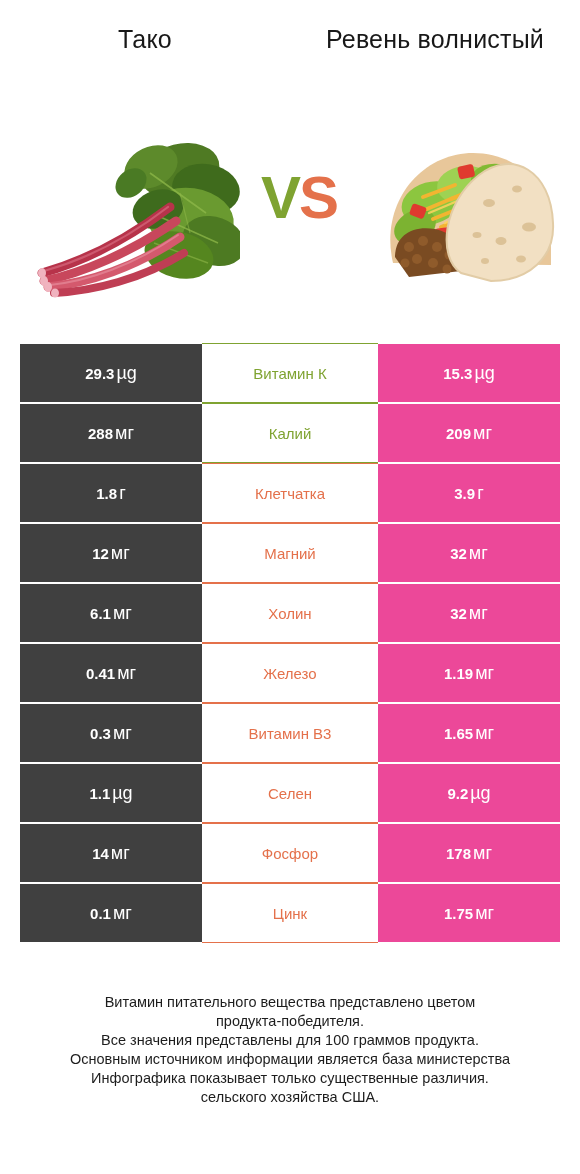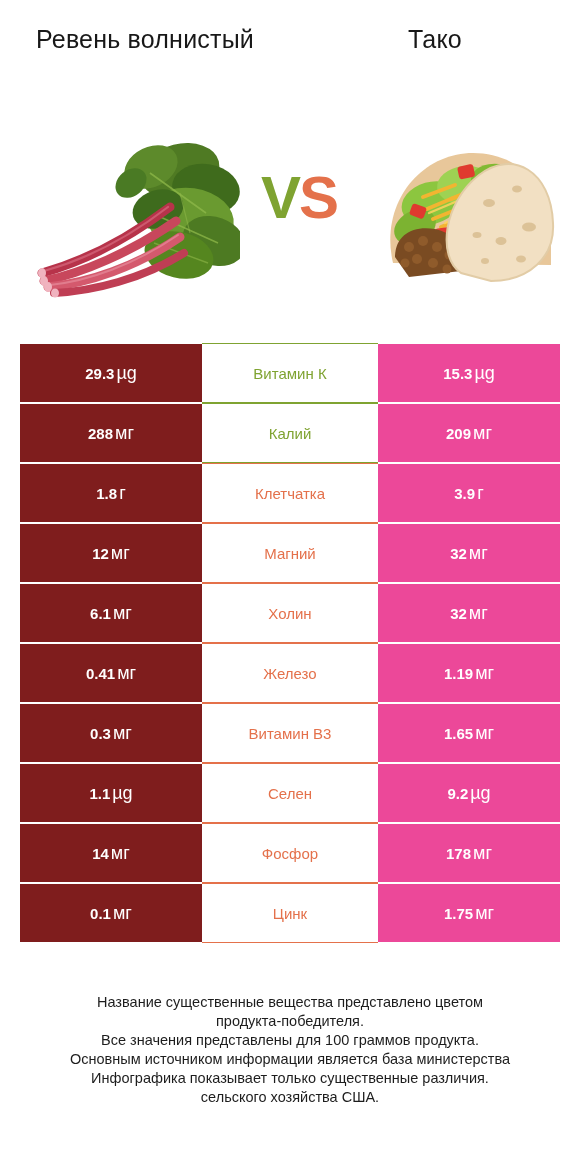--- a/index.html
+++ b/index.html
@@ -98,21 +98,21 @@
     height: 60px;
   }
   .cell-left, .cell-right {
     width: 182px;
     color: #ffffff;
     font-size: 15px;
     font-weight: 700;
     border-top: 1px solid #ffffff;
     border-bottom: 1px solid #ffffff;
   }
-  .cell-left  { background: #7f1d1d; }
+  .cell-left  { background: #404040; }
   .cell-right { background: #ec4899; }
 
   .cell-mid {
     width: 176px;
     background: #ffffff;
     font-size: 15px;
     font-weight: 400;
     border-top: 1px solid transparent;
     border-bottom: 1px solid transparent;
   }
@@ -135,24 +135,24 @@
   .footer p { margin: 0; }
 
   
   svg { display: block; }
 </style>
 </head>
 <body>
 
 <div class="titles">
   <div class="title-cell">
+    <div class="title-text">Тако</div>
+  </div>
+  <div class="title-cell">
     <div class="title-text">Ревень волнистый</div>
-  </div>
-  <div class="title-cell">
-    <div class="title-text">Тако</div>
   </div>
 </div>
 
 <div class="hero">
 
   <div class="img-box img-left">
     <svg width="210" height="175" viewBox="0 0 210 175">
 
       <g>
         <ellipse cx="150" cy="48" rx="40" ry="27" fill="#4f7a23" transform="rotate(-14 150 48)"></ellipse>
@@ -384,19 +384,19 @@
         <span>Цинк</span>
       </div>
       <div class="cell cell-right">
         <span>1.75</span>
         <span class="unit">мг</span>
       </div>
     </div>
   </div>
 
 <div class="footer">
-  <p>Название существенные вещества представлено цветом</p>
+  <p>Витамин питательного вещества представлено цветом</p>
   <p>продукта-победителя.</p>
   <p>Все значения представлены для 100 граммов продукта.</p>
   <p>Основным источником информации является база министерства</p>
   <p>Инфографика показывает только существенные различия.</p>
   <p>сельского хозяйства США.</p>
 </div>
 
 </body></html>

